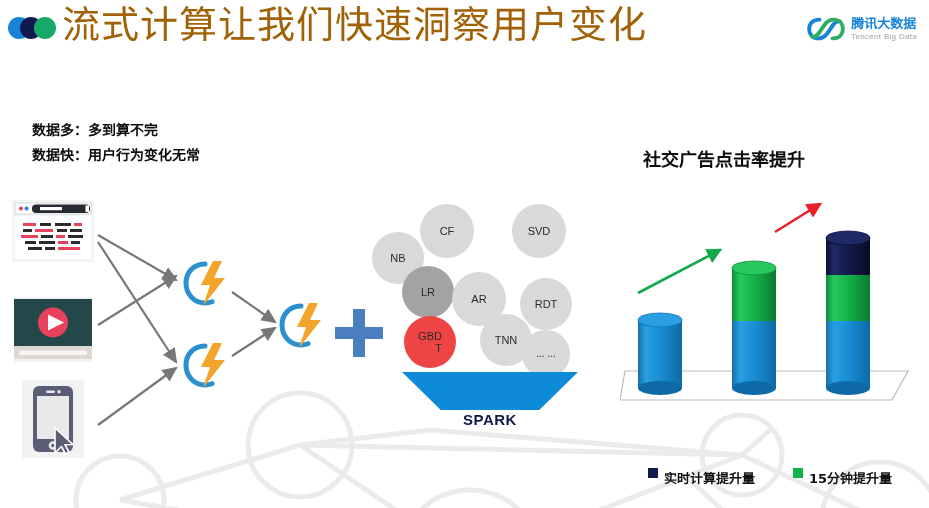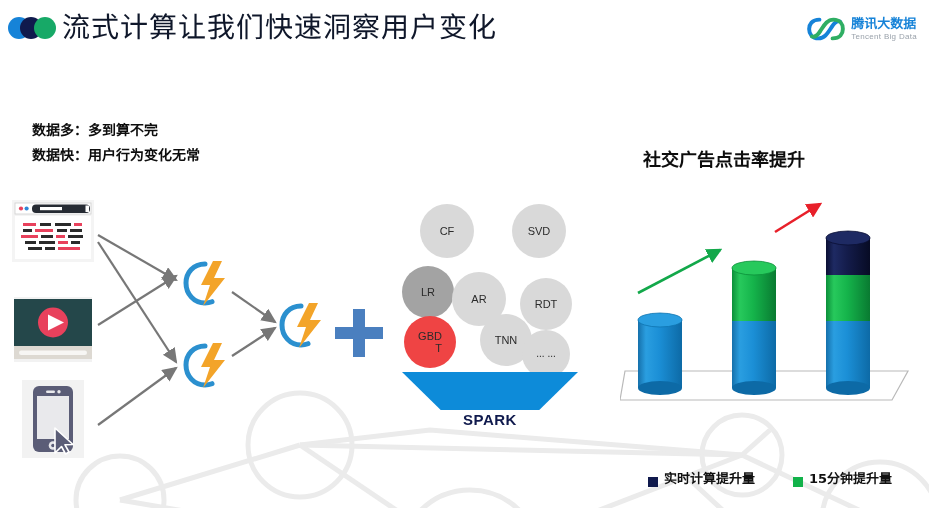--- a/index.html
+++ b/index.html
@@ -16,22 +16,22 @@
 
   
   .header{position:absolute;left:0;top:0;width:929px;height:62px;z-index:5;}
   .logo-dots{position:absolute;left:8px;top:13px;width:58px;height:30px;}
   .dot{position:absolute;top:4px;width:22px;height:22px;border-radius:50%;}
   .dot.d1{left:0px;background:#1683d8;}
   .dot.d2{left:12px;background:#101a4d;}
   .dot.d3{left:26px;background:#17a967;}
   .slide-title{
     position:absolute;left:62px;top:4px;
-    font-size:28px;line-height:48px;color:#0f172a;
-    font-family:Liberation Sans, sans-serif;
+    font-size:38px;line-height:48px;color:#a16207;
+    font-family:Liberation Mono, monospace;
     white-space:nowrap;letter-spacing:1px;
   }
   
   .brand{position:absolute;right:12px;top:12px;height:34px;display:flex;align-items:center;gap:6px;}
   .brand-mark{width:38px;height:30px;}
   .brand-text{display:flex;flex-direction:column;line-height:1;}
   .brand-cn{font-size:13px;font-weight:bold;color:#1683d8;letter-spacing:0px;
             font-family:"DejaVu Sans","Liberation Sans",sans-serif;}
   .brand-en{font-size:8px;color:#9aa2ab;margin-top:3px;letter-spacing:.3px;}
 
@@ -81,21 +81,21 @@
     position:absolute;left:402px;top:411px;width:176px;text-align:center;
     font-size:15px;font-weight:bold;color:#101a4d;letter-spacing:.5px;z-index:5;
     font-family:"Liberation Sans",sans-serif;
   }
 
   
   .chart{position:absolute;left:620px;top:195px;width:300px;height:240px;z-index:4;}
 
   
   .legend{position:absolute;left:648px;top:468px;z-index:6;display:flex;align-items:center;gap:38px;}
-  .legend-item{display:flex;align-items:flex-end;gap:6px;}
+  .legend-item{display:flex;align-items:flex-start;gap:6px;}
   .legend-swatch{width:10px;height:10px;display:inline-block;}
   .legend-text{font-size:13px;font-weight:bold;color:#111;white-space:nowrap;
                font-family:"DejaVu Sans","Liberation Sans",sans-serif;}
 </style>
 </head>
 <body>
 
 <div class="slide">
 
   <svg class="watermark" viewBox="0 0 929 508" preserveAspectRatio="none">
@@ -226,20 +226,21 @@
     <path d="M22 6 C10 6 3 15 3 25 C3 36 11 45 22 45 C25 45 27 44.5 29 43.7" fill="none" stroke="#2b90cf" stroke-width="5" stroke-linecap="round"></path>
     <path d="M30 3 L18 27 L27 27 L20 48 L42 20 L31 20 L39 3 Z" fill="#f3a429"></path>
   </svg>
 
   <svg class="plus-sign" viewBox="0 0 54 54">
     <rect x="21" y="3" width="12" height="48" fill="#4a7fbf"></rect>
     <rect x="3" y="21" width="48" height="12" fill="#4a7fbf"></rect>
   </svg>
 
   <div class="bubbles">
+      <div class="bubble" style="left: 10px; top: 42px; width: 52px; height: 52px; background: rgb(217, 217, 217);">NB</div>
       <div class="bubble" style="left: 58px; top: 14px; width: 54px; height: 54px; background: rgb(217, 217, 217);">CF</div>
       <div class="bubble" style="left: 150px; top: 14px; width: 54px; height: 54px; background: rgb(217, 217, 217);">SVD</div>
       <div class="bubble" style="left: 40px; top: 76px; width: 52px; height: 52px; background: #a3a3a3;">LR</div>
       <div class="bubble" style="left: 90px; top: 82px; width: 54px; height: 54px; background: rgb(217, 217, 217);">AR</div>
       <div class="bubble" style="left: 158px; top: 88px; width: 52px; height: 52px; background: rgb(217, 217, 217);">RDT</div>
       <div class="bubble" style="left: 42px; top: 126px; width: 52px; height: 52px; background: #ef4444;">GBD<br>T</div>
       <div class="bubble" style="left: 118px; top: 124px; width: 52px; height: 52px; background: rgb(217, 217, 217);">TNN</div>
       <div class="bubble" style="left: 160px; top: 140px; width: 48px; height: 48px; background: rgb(217, 217, 217); font-size: 10px;">... ...</div>
     </div>
 

